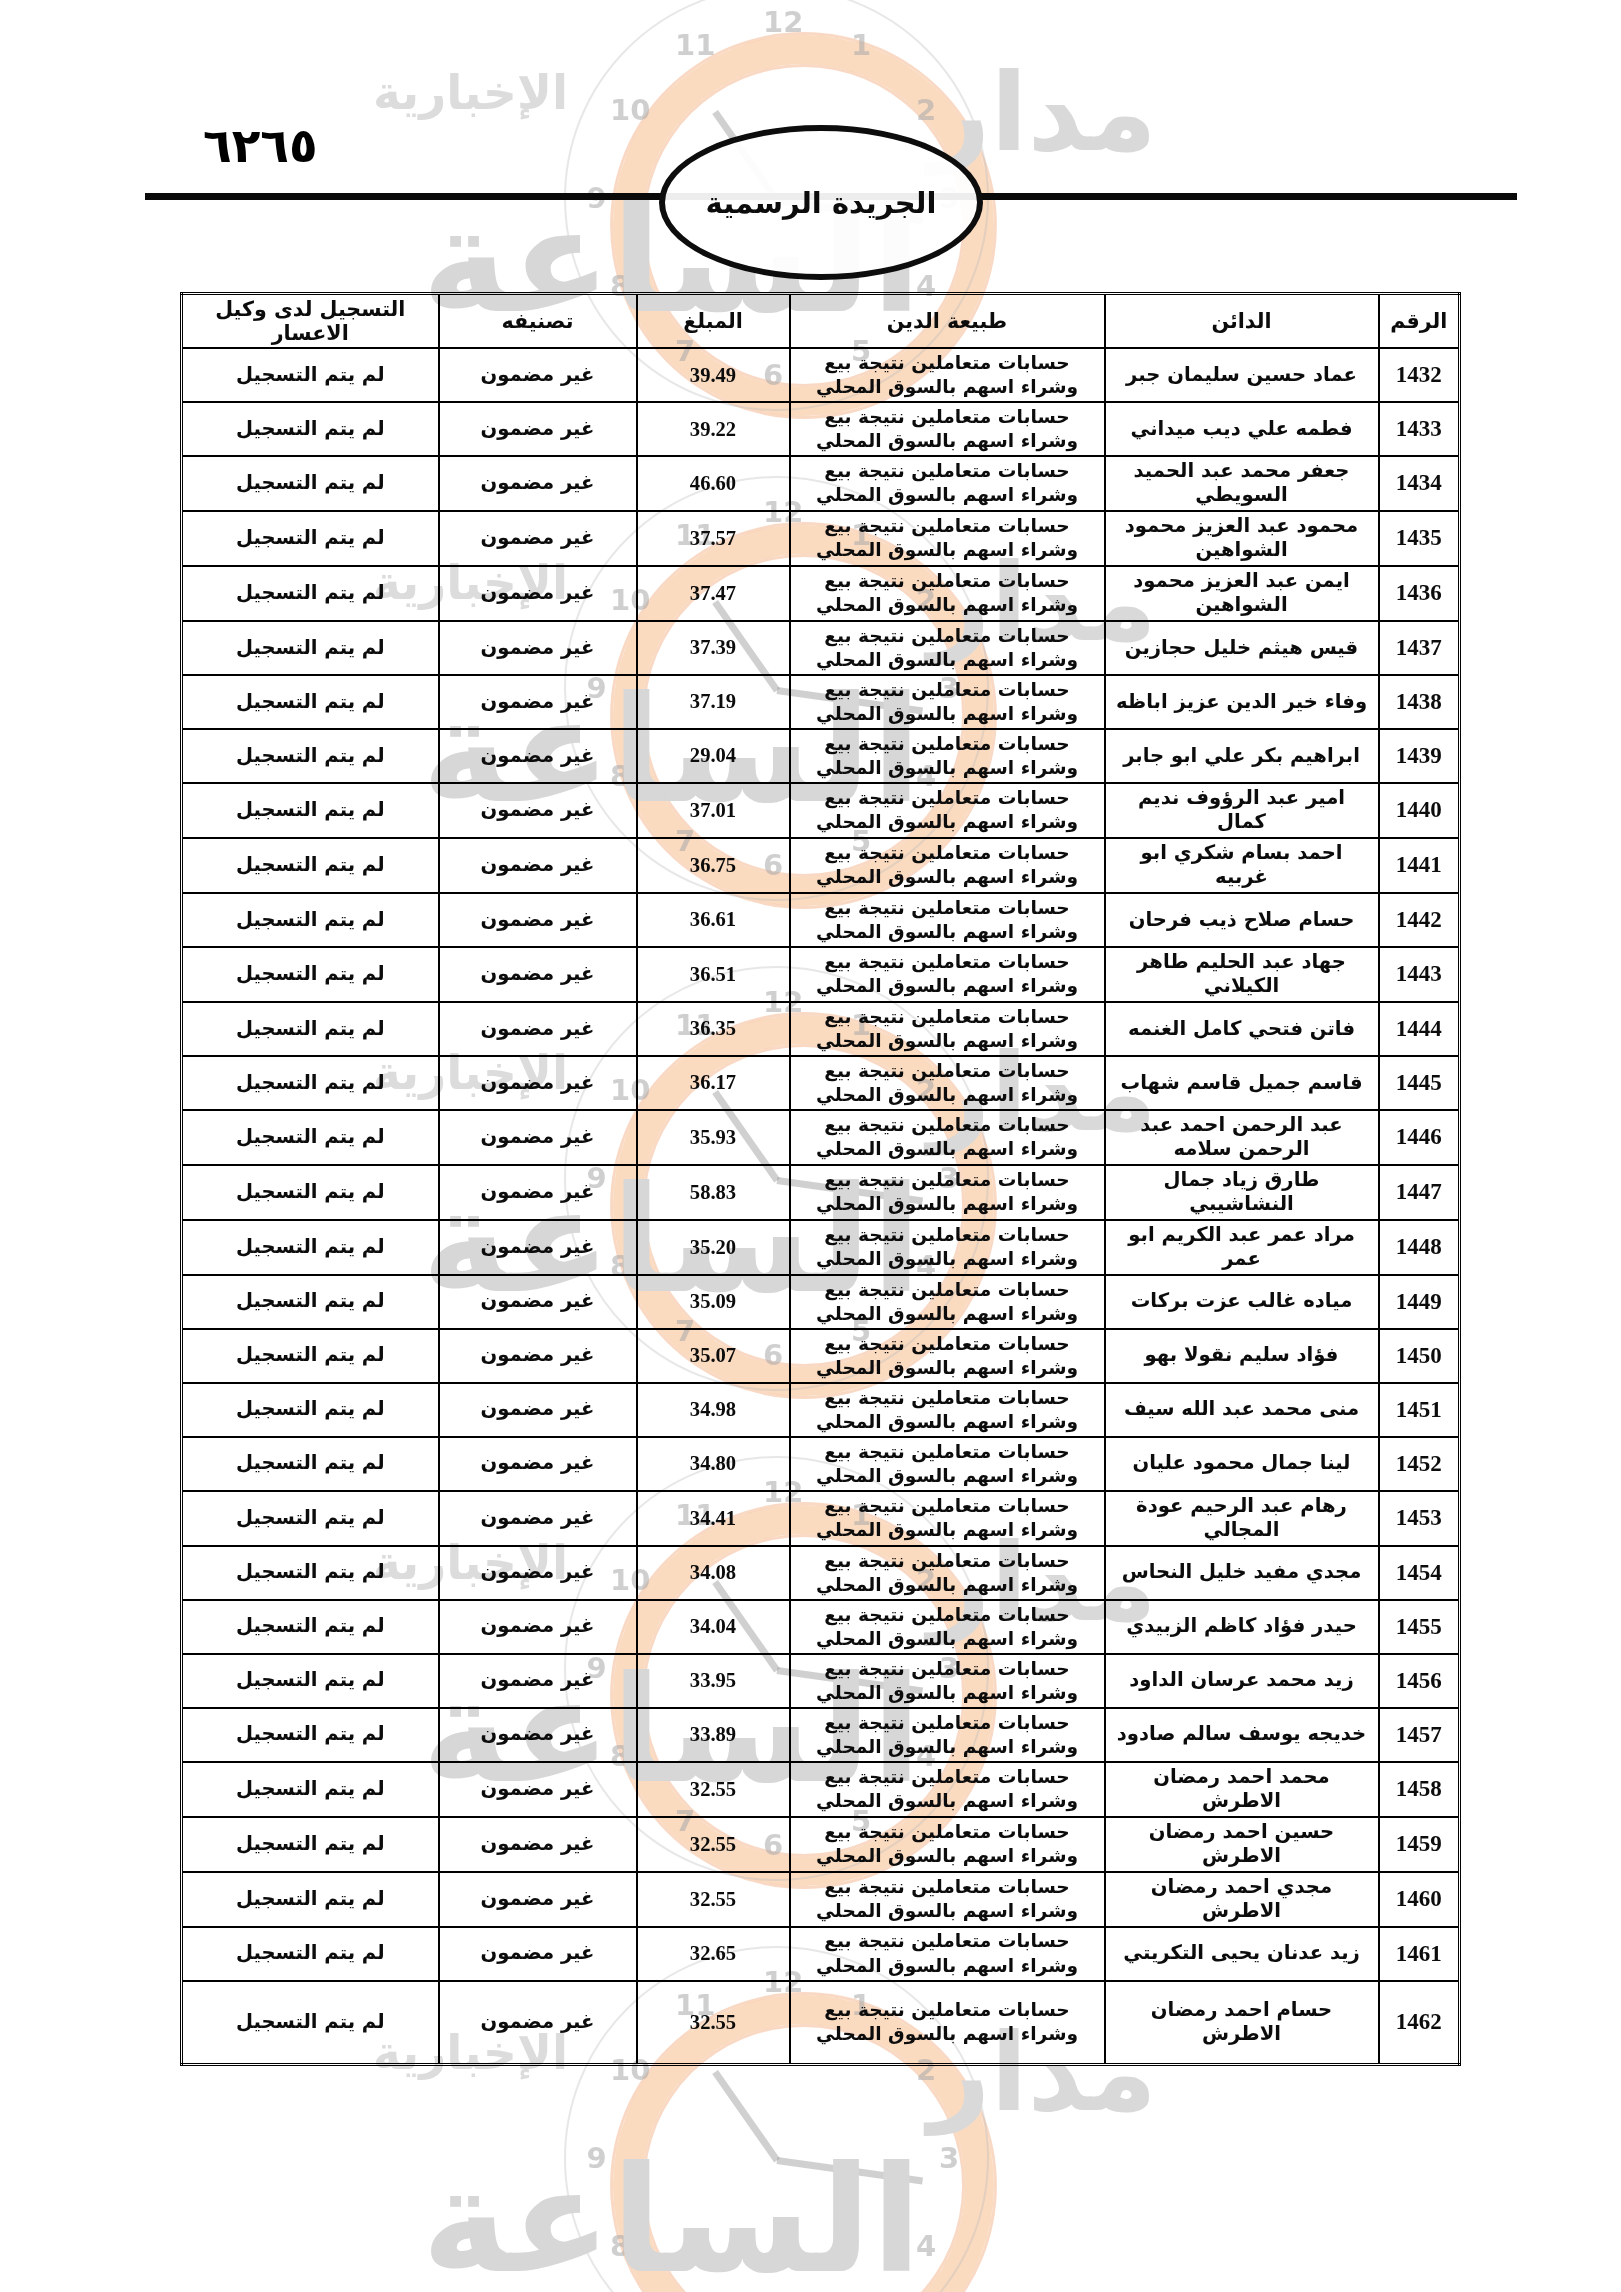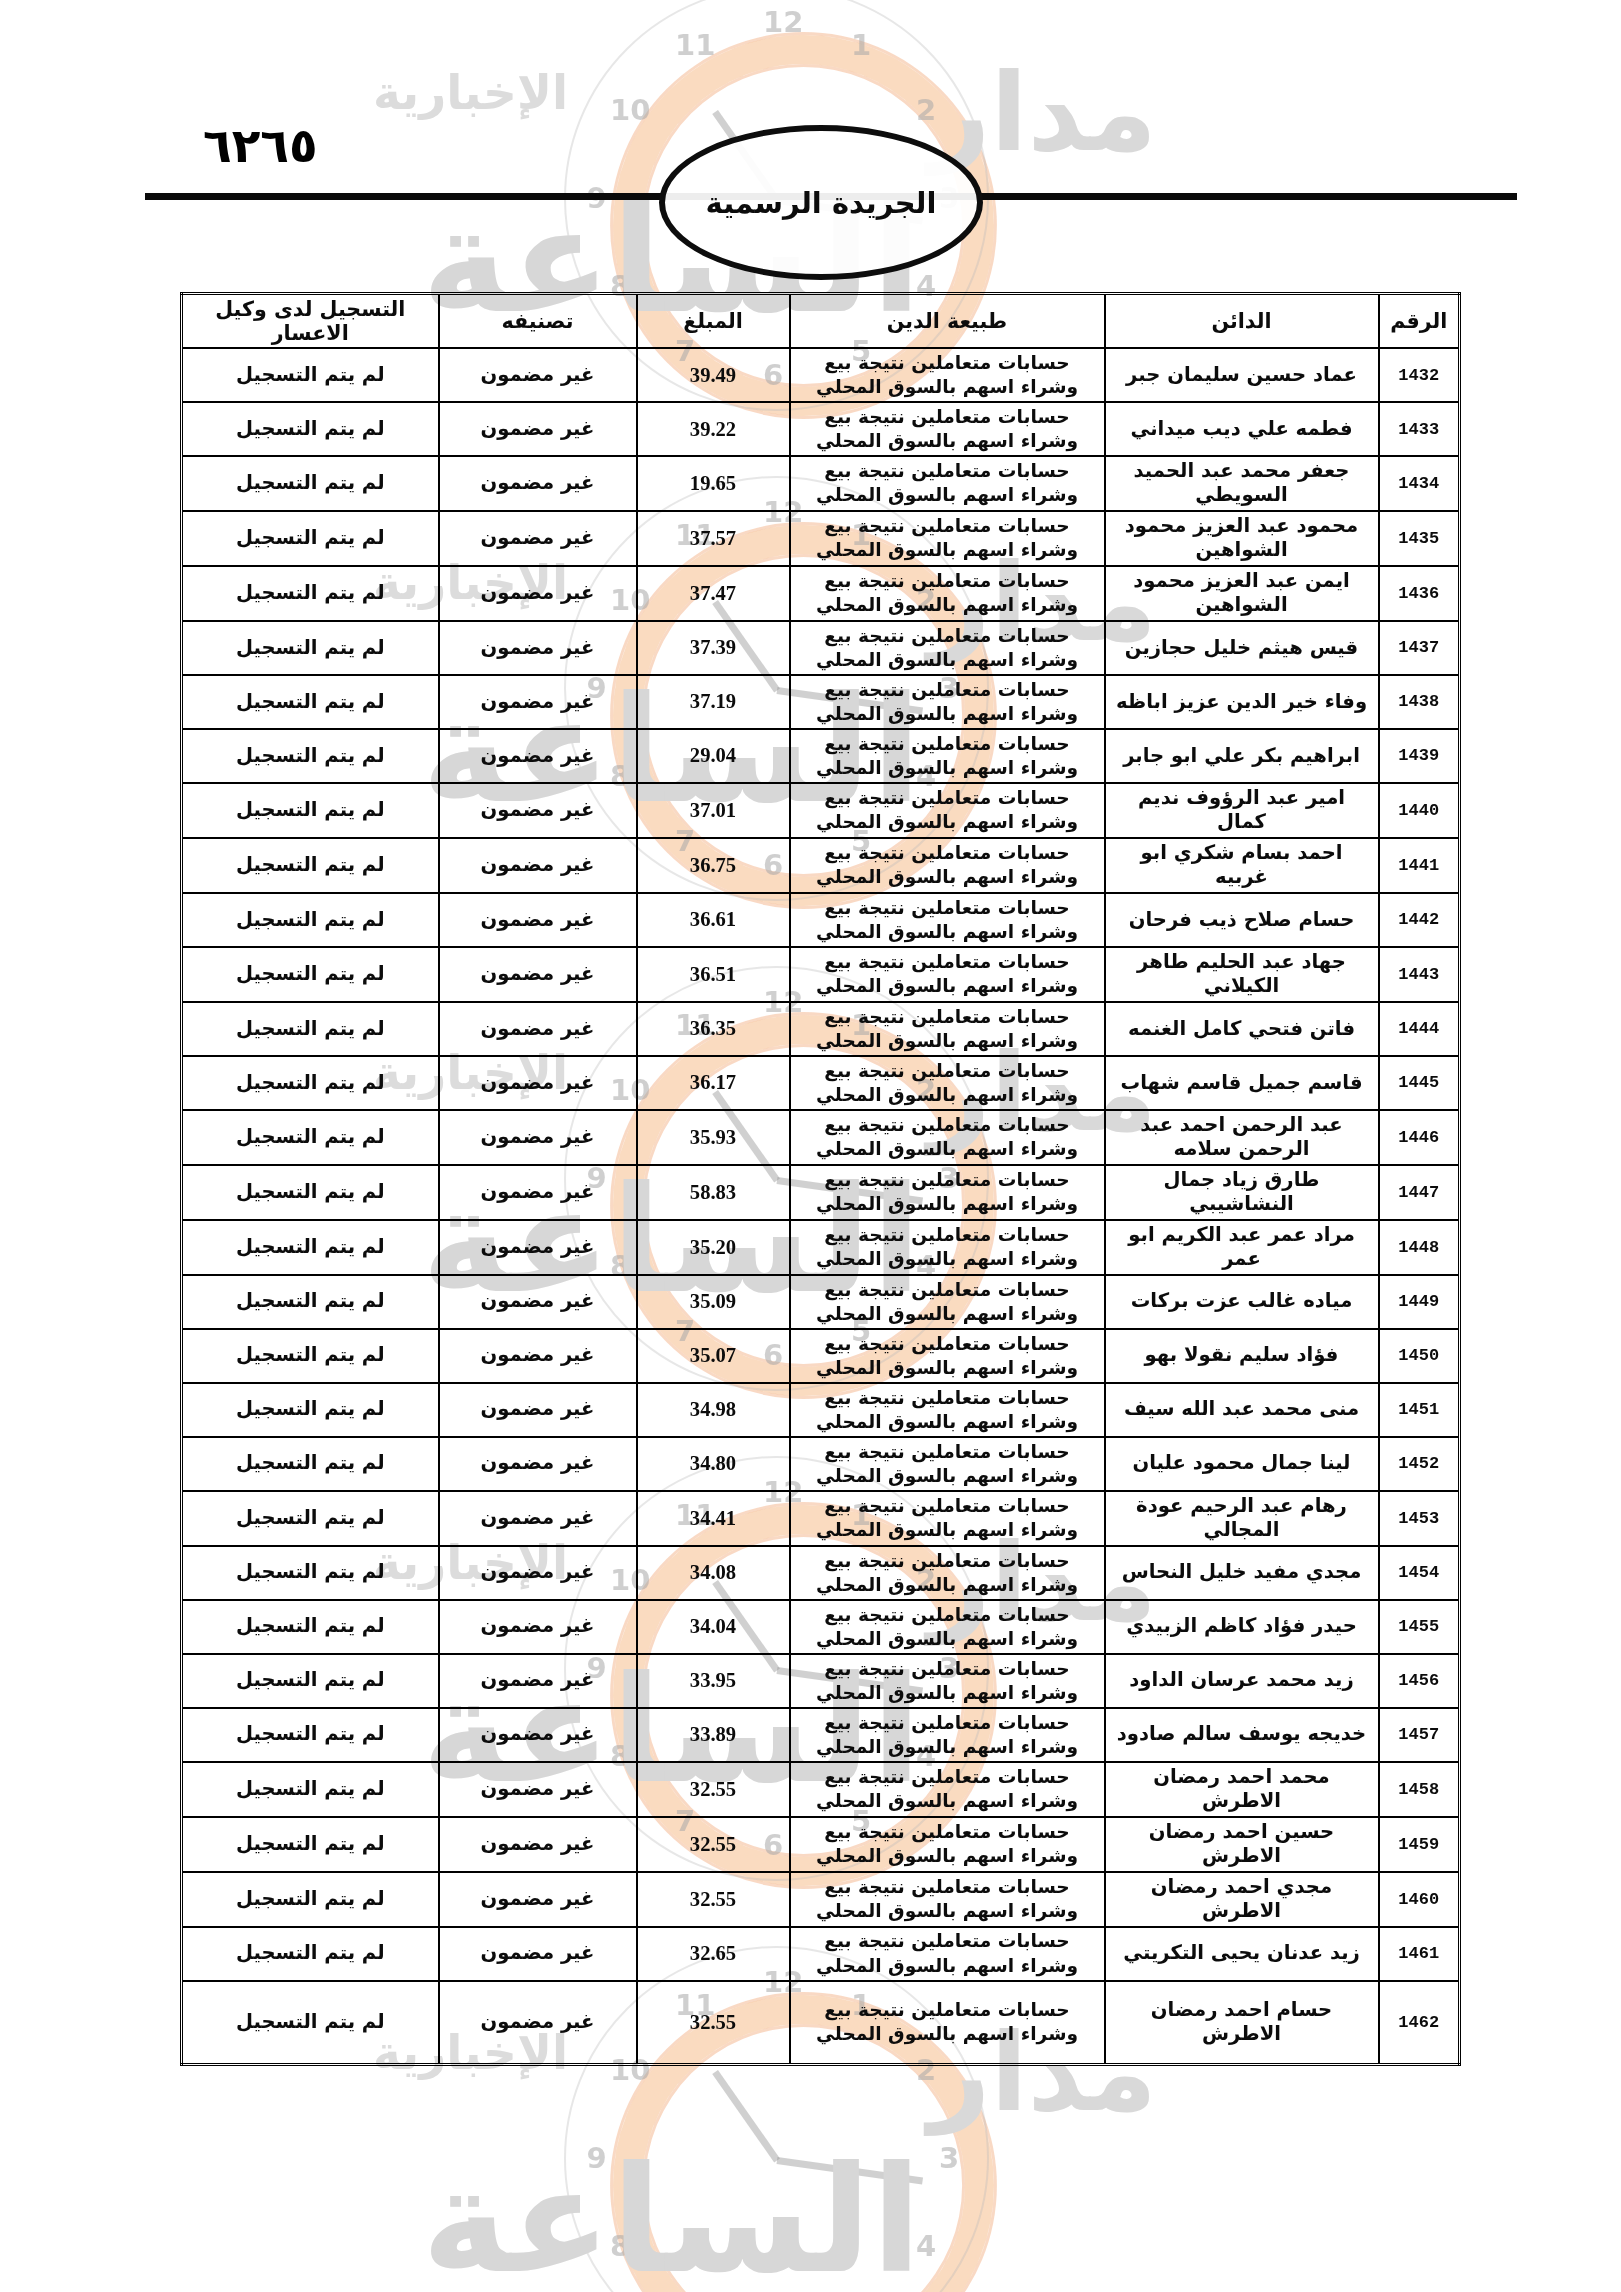--- a/index.html
+++ b/index.html
@@ -79,21 +79,21 @@
     overflow:hidden;
   }
   table{border:3.9px double #000;}
   tr.title-row td{height:53px;font-size:22.5px;}
   tr.cols-row th{height:35px;font-size:20.6px;}
   tr.section-row td{height:39px;font-size:20.6px;}
   tr.data-row{height:54px;}
   tr.data-row.tall{height:84px;}
   td.ar{font-size:19.6px;line-height:1.25;}
   td.nature{font-size:18.6px;line-height:1.3;padding:1px 13.7px;}
-  td.num{font-family:Liberation Mono, monospace;font-size:17px;margin-left:24px;}
+  td.num{font-family:Liberation Serif, serif;font-size:23px;margin-left:24px;}
   td.amount{font-family:"Liberation Serif",serif;font-size:20.6px;}
 </style>
 </head>
 <body>
 
 <div class="wm-layer">
   <div class="wm-group" style="top:-78px">
       <div class="wm-ring"></div>
       <div class="wm-clock">
         <span class="wm-num" style="left: 197px; top: 16.7px;">12</span>
@@ -244,21 +244,21 @@
           <td class="ar">فطمه علي ديب ميداني</td>
           <td class="ar nature">حسابات متعاملين نتيجة بيع وشراء اسهم بالسوق المحلي</td>
           <td class="amount">39.22</td>
           <td class="ar">غير مضمون</td>
           <td class="ar">لم يتم التسجيل</td>
         </tr>
         <tr class="data-row">
           <td class="num">1434</td>
           <td class="ar">جعفر محمد عبد الحميد السويطي</td>
           <td class="ar nature">حسابات متعاملين نتيجة بيع وشراء اسهم بالسوق المحلي</td>
-          <td class="amount">19.65</td>
+          <td class="amount">46.60</td>
           <td class="ar">غير مضمون</td>
           <td class="ar">لم يتم التسجيل</td>
         </tr>
         <tr class="data-row">
           <td class="num">1435</td>
           <td class="ar">محمود عبد العزيز محمود الشواهين</td>
           <td class="ar nature">حسابات متعاملين نتيجة بيع وشراء اسهم بالسوق المحلي</td>
           <td class="amount">37.57</td>
           <td class="ar">غير مضمون</td>
           <td class="ar">لم يتم التسجيل</td>

